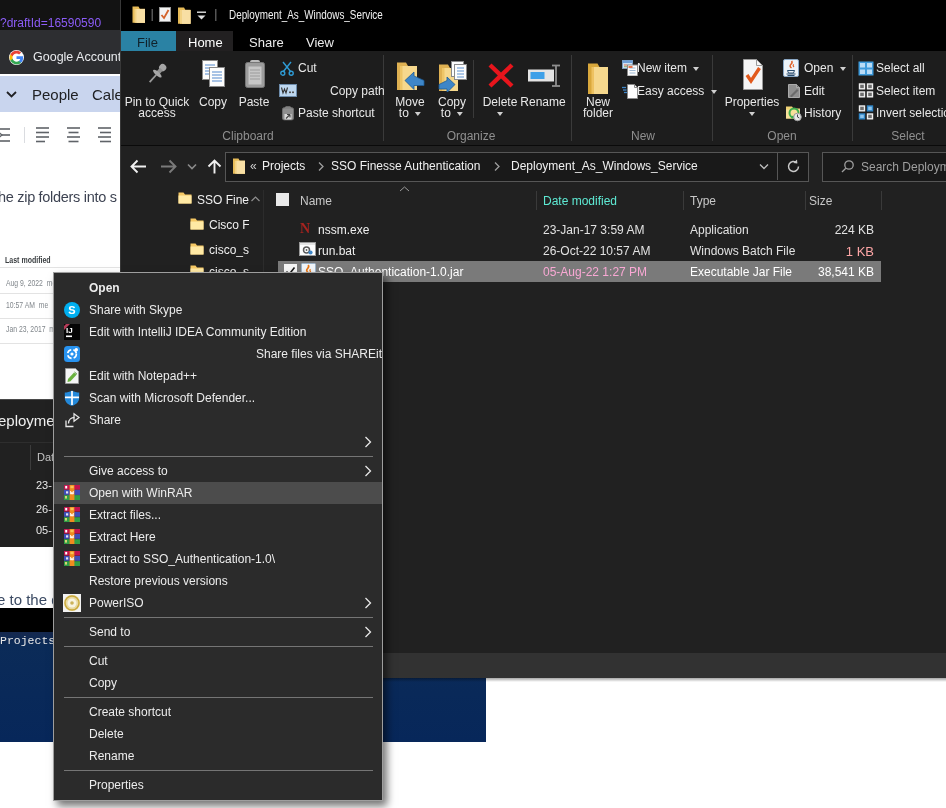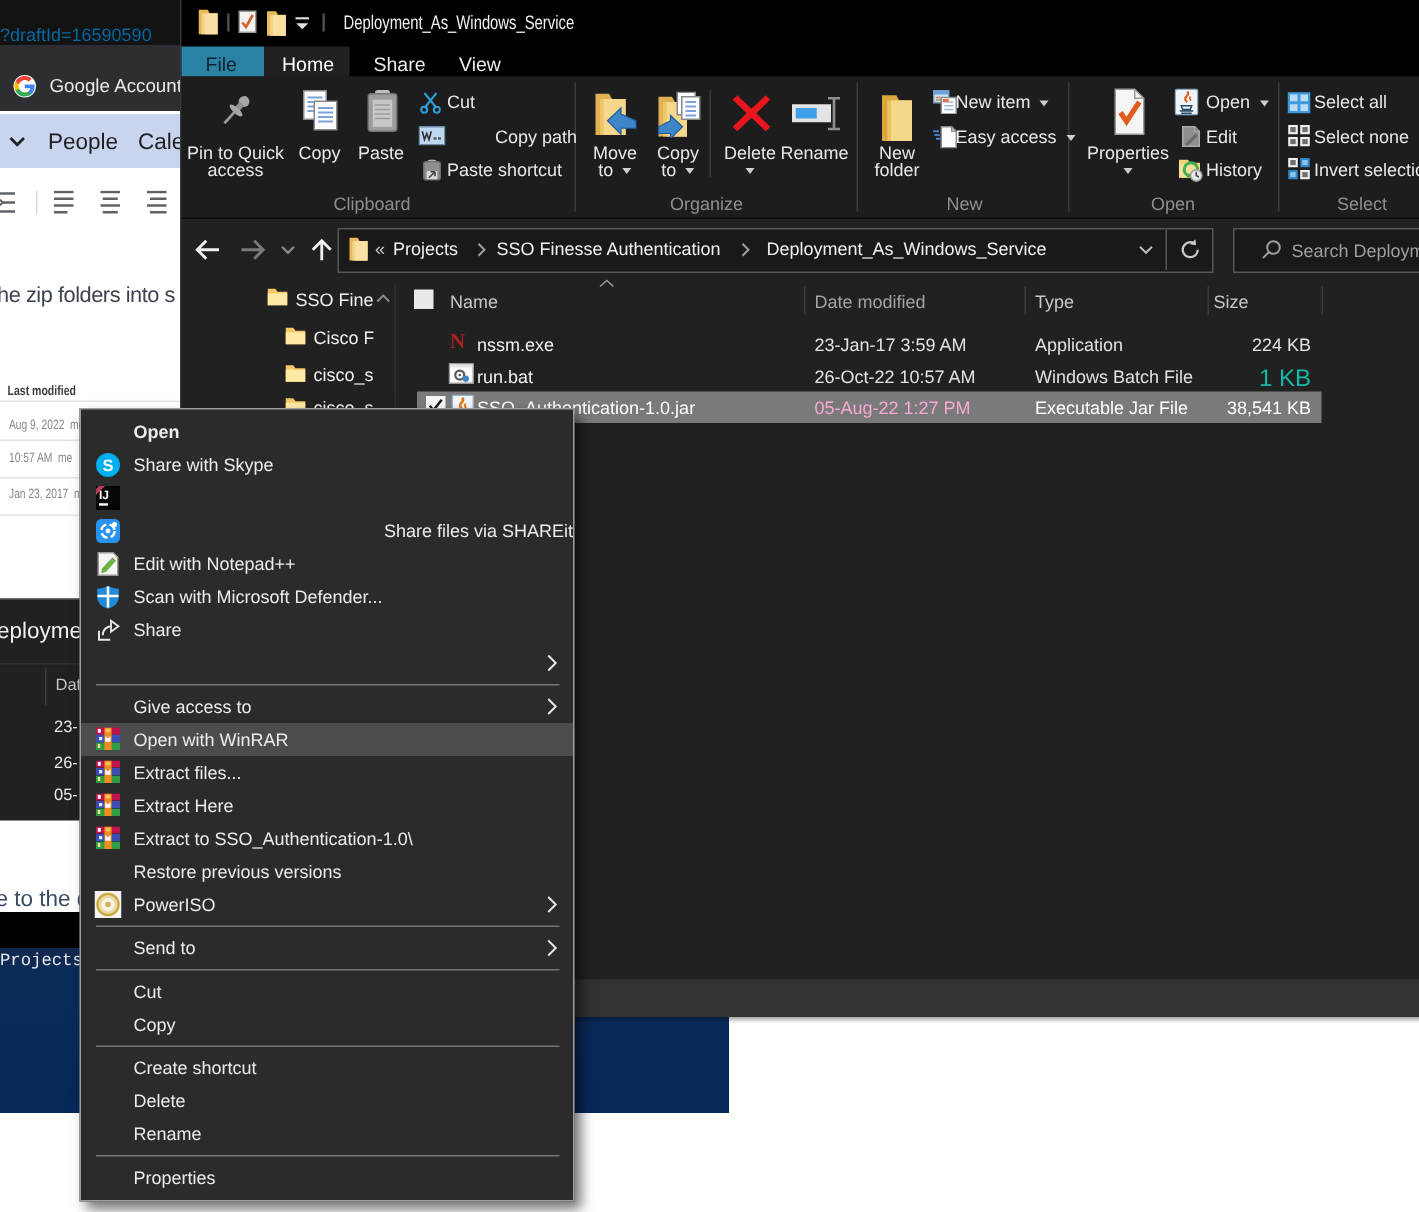--- a/index.html
+++ b/index.html
@@ -15,21 +15,21 @@
   .mi{position:absolute;left:0;width:328px;height:22px;line-height:22px;padding-left:35px;font-size:12px;color:#ececec;box-sizing:border-box;white-space:nowrap;}
   .msep{position:absolute;left:10px;width:309px;height:1px;background:#757575;}
   .march{position:absolute;left:310px;}
 </style>
 </head>
 <body>
 
 <div class="abs" id="browser" style="left:0;top:0;width:130px;height:808px;background:#fff;">
 
   <div class="abs" style="left:0;top:0;width:130px;height:30px;background:#131313;"></div>
-  <div class="txt" style="left:0;top:16px;font-size:12px;color:#0369a1;">?draftId=16590590</div>
+  <div class="txt" style="left:0;top:16px;font-size:12px;color:#8b5cf6;">?draftId=16590590</div>
 
   <div class="abs" style="left:0;top:30px;width:130px;height:44px;background:#2d2e31;"></div>
   <div class="abs" style="left:9px;top:50px;width:15px;height:15px;border-radius:50%;background:#fff;">
     <svg width="15" height="15" viewBox="0 0 48 48" style="position:absolute;left:0;top:0;">
       <path fill="#4285F4" d="M45.1 24.5c0-1.6-.1-3.1-.4-4.5H24v8.5h11.8c-.5 2.8-2.1 5.1-4.4 6.7v5.6h7.2c4.2-3.9 6.5-9.6 6.5-16.3z"></path>
       <path fill="#34A853" d="M24 46c6 0 11-2 14.6-5.3l-7.2-5.6c-2 1.3-4.5 2.1-7.4 2.1-5.7 0-10.6-3.9-12.3-9.1H4.3v5.8C8 41.2 15.4 46 24 46z"></path>
       <path fill="#FBBC05" d="M11.7 28.1c-.4-1.3-.7-2.7-.7-4.1s.2-2.8.7-4.1v-5.8H4.3C2.9 17 2 20.4 2 24s.9 7 2.3 9.9l7.4-5.8z"></path>
       <path fill="#EA4335" d="M24 10.8c3.2 0 6.1 1.1 8.4 3.3l6.3-6.3C35 4.1 30 2 24 2 15.4 2 8 6.8 4.3 14.1l7.4 5.8c1.7-5.2 6.6-9.1 12.3-9.1z"></path>
     </svg>
   </div>
@@ -328,21 +328,21 @@
   </svg>
   <div class="rsm" style="left:755px;top:61px;">Select all</div>
   <svg class="abs" style="left:737px;top:83px;" width="16" height="15" viewBox="0 0 16 15">
     <g fill="#6e6e6e" stroke="#f0f0f0" stroke-width="1.4">
         <rect x="1.5" y="1" width="5" height="4.8"></rect>
         <rect x="9.5" y="1" width="5" height="4.8"></rect>
         <rect x="1.5" y="9" width="5" height="4.8"></rect>
         <rect x="9.5" y="9" width="5" height="4.8"></rect>
       </g>
   </svg>
-  <div class="rsm" style="left:755px;top:84px;">Select none</div>
+  <div class="rsm" style="left:755px;top:84px;">Select item</div>
   <svg class="abs" style="left:737px;top:105px;" width="16" height="15" viewBox="0 0 16 15">
     <g fill="#6e6e6e" stroke="#f0f0f0" stroke-width="1.4">
         <rect x="1.5" y="1" width="5" height="4.8"></rect>
         <rect x="9.5" y="9" width="5" height="4.8"></rect>
       </g>
     <g fill="#8ec4ec" stroke="#2f86c8" stroke-width="1.4">
         <rect x="9.5" y="1" width="5" height="4.8"></rect>
         <rect x="1.5" y="9" width="5" height="4.8"></rect>
       </g>
   </svg>
@@ -415,21 +415,21 @@
   <svg class="abs" style="left:129px;top:195px;" width="11" height="8" viewBox="0 0 11 8">
       <path d="M1.5 6 L5.5 2 L9.5 6" stroke="#8f8f8f" stroke-width="1.2" fill="none"></path>
     </svg>
   <div class="abs" style="left:142px;top:190px;width:1px;height:463px;background:#2c2c2c;"></div>
 
   <div class="abs" style="left:155px;top:193px;width:13px;height:13px;background:#e9e9e9;"></div>
   <div class="txt" style="left:179px;top:194px;font-size:12px;color:#c8c8c8;">Name</div>
   <svg class="abs" style="left:278px;top:186px;" width="11" height="6" viewBox="0 0 11 6">
       <path d="M1 5 L5.5 1 L10 5" stroke="#9a9a9a" stroke-width="1" fill="none"></path>
     </svg>
-  <div class="txt" style="left:422px;top:194px;font-size:12px;color:#a3a3a3;">Date modified</div>
+  <div class="txt" style="left:422px;top:194px;font-size:12px;color:#5eead4;">Date modified</div>
   <div class="txt" style="left:569px;top:194px;font-size:12px;color:#c8c8c8;">Type</div>
   <div class="txt" style="left:688px;top:194px;font-size:12px;color:#c8c8c8;">Size</div>
   <div class="abs" style="left:415px;top:191px;width:1px;height:19px;background:#3a3a3a;"></div>
   <div class="abs" style="left:562px;top:191px;width:1px;height:19px;background:#3a3a3a;"></div>
   <div class="abs" style="left:684px;top:191px;width:1px;height:19px;background:#3a3a3a;"></div>
   <div class="abs" style="left:760px;top:191px;width:1px;height:19px;background:#3a3a3a;"></div>
 
   <div class="txt" style="left:179px;top:221px;font-size:14px;font-family:'Liberation Serif',serif;font-weight:bold;color:#a6231f;">N</div>
   <div class="txt" style="left:197px;top:223px;font-size:12px;color:#f0f0f0;">nssm.exe</div>
   <div class="txt" style="left:422px;top:223px;font-size:12px;color:#e2e2e2;">23-Jan-17 3:59 AM</div>
@@ -439,21 +439,21 @@
   <svg class="abs" style="left:178px;top:242px;" width="17" height="14" viewBox="0 0 17 14">
     <rect x="0.5" y="0.5" width="16" height="13" fill="#fdfdfd" stroke="#9a9a9a"></rect>
     <rect x="1" y="1" width="15" height="2" fill="#e4e4e4"></rect>
     <circle cx="7.5" cy="8" r="3" fill="none" stroke="#5a5a5a" stroke-width="1.5"></circle>
     <circle cx="7.5" cy="8" r="0.9" fill="#5a5a5a"></circle>
     <circle cx="11.5" cy="10.5" r="2.1" fill="#3e86c8"></circle>
   </svg>
   <div class="txt" style="left:197px;top:244px;font-size:12px;color:#f0f0f0;">run.bat</div>
   <div class="txt" style="left:422px;top:244px;font-size:12px;color:#e2e2e2;">26-Oct-22 10:57 AM</div>
   <div class="txt" style="left:569px;top:244px;font-size:12px;color:#e2e2e2;">Windows Batch File</div>
-  <div class="txt" style="left:753px;top:244px;font-size:16px;color:#14b8a6;transform:translateX(-100%);">1 KB</div>
+  <div class="txt" style="left:753px;top:244px;font-size:13px;color:#fca5a5;transform:translateX(-100%);">1 KB</div>
 
   <div class="abs" style="left:157px;top:261px;width:603px;height:21px;background:#7a7a7a;"></div>
   <div class="abs" style="left:163px;top:264px;width:13px;height:13px;background:#f5f5f5;">
     <svg width="13" height="13" viewBox="0 0 13 13">
         <path d="M2.5 6.5 L5 9.5 L10.5 2.5" stroke="#1a1a1a" stroke-width="1.6" fill="none"></path>
       </svg>
   </div>
   <svg class="abs" style="left:180px;top:263px;" width="15" height="15" viewBox="0 0 15 15">
     <rect x="0.5" y="0.5" width="14" height="14" rx="1" fill="#f0f4f8" stroke="#9ab2c8"></rect>
     <path d="M7 9.5 q-2.4-2 -0.4-4 q1.8-1.7 0.6-3.4" stroke="#e87613" stroke-width="1.7" fill="none"></path>
@@ -470,20 +470,21 @@
 
 <div class="abs" style="left:120px;top:678px;width:826px;height:4px;background:linear-gradient(180deg,rgba(0,0,0,0.35),rgba(0,0,0,0));"></div>
 
 <div class="abs" id="ctxmenu" style="left:53px;top:272px;width:328px;height:527px;background:#2b2b2b;border:1px solid #9e9e9e;box-shadow:4px 5px 8px rgba(0,0,0,0.55);">
   <div class="mi" style="top:4px;font-weight:bold;">Open</div>
   <div class="mi" style="top:26px;">Share with Skype</div>
   <svg class="abs" style="left:10px;top:29px;" width="16" height="16" viewBox="0 0 16 16">
     <circle cx="8" cy="8" r="8" fill="#00aff0"></circle>
     <text x="8" y="12" font-size="11" font-weight="bold" fill="#fff" text-anchor="middle" font-family="Liberation Sans">S</text>
   </svg>
+  <div class="mi" style="top:48px;">Edit with IntelliJ IDEA Community Edition</div>
   <svg class="abs" style="left:10px;top:51px;" width="16" height="16" viewBox="0 0 16 16">
     <rect x="0" y="0" width="16" height="16" fill="#050505"></rect>
     <path d="M0 2 L2 0 h4 L0 6 z" fill="#e2486d" opacity="0.8"></path>
     <text x="2" y="8.5" font-size="8" font-weight="bold" fill="#fff" font-family="Liberation Sans">IJ</text>
     <rect x="2" y="11.5" width="6" height="1.6" fill="#fff"></rect>
   </svg>
   <div class="mi" style="top:70px;text-align:right;">Share files via SHAREit</div>
   <svg class="abs" style="left:10px;top:73px;" width="16" height="16" viewBox="0 0 16 16">
     <rect x="0" y="0" width="16" height="16" rx="3.5" fill="#2893f0"></rect>
     <circle cx="8" cy="8" r="4.4" fill="none" stroke="#fff" stroke-width="1.6" stroke-dasharray="5 2.2"></circle>

